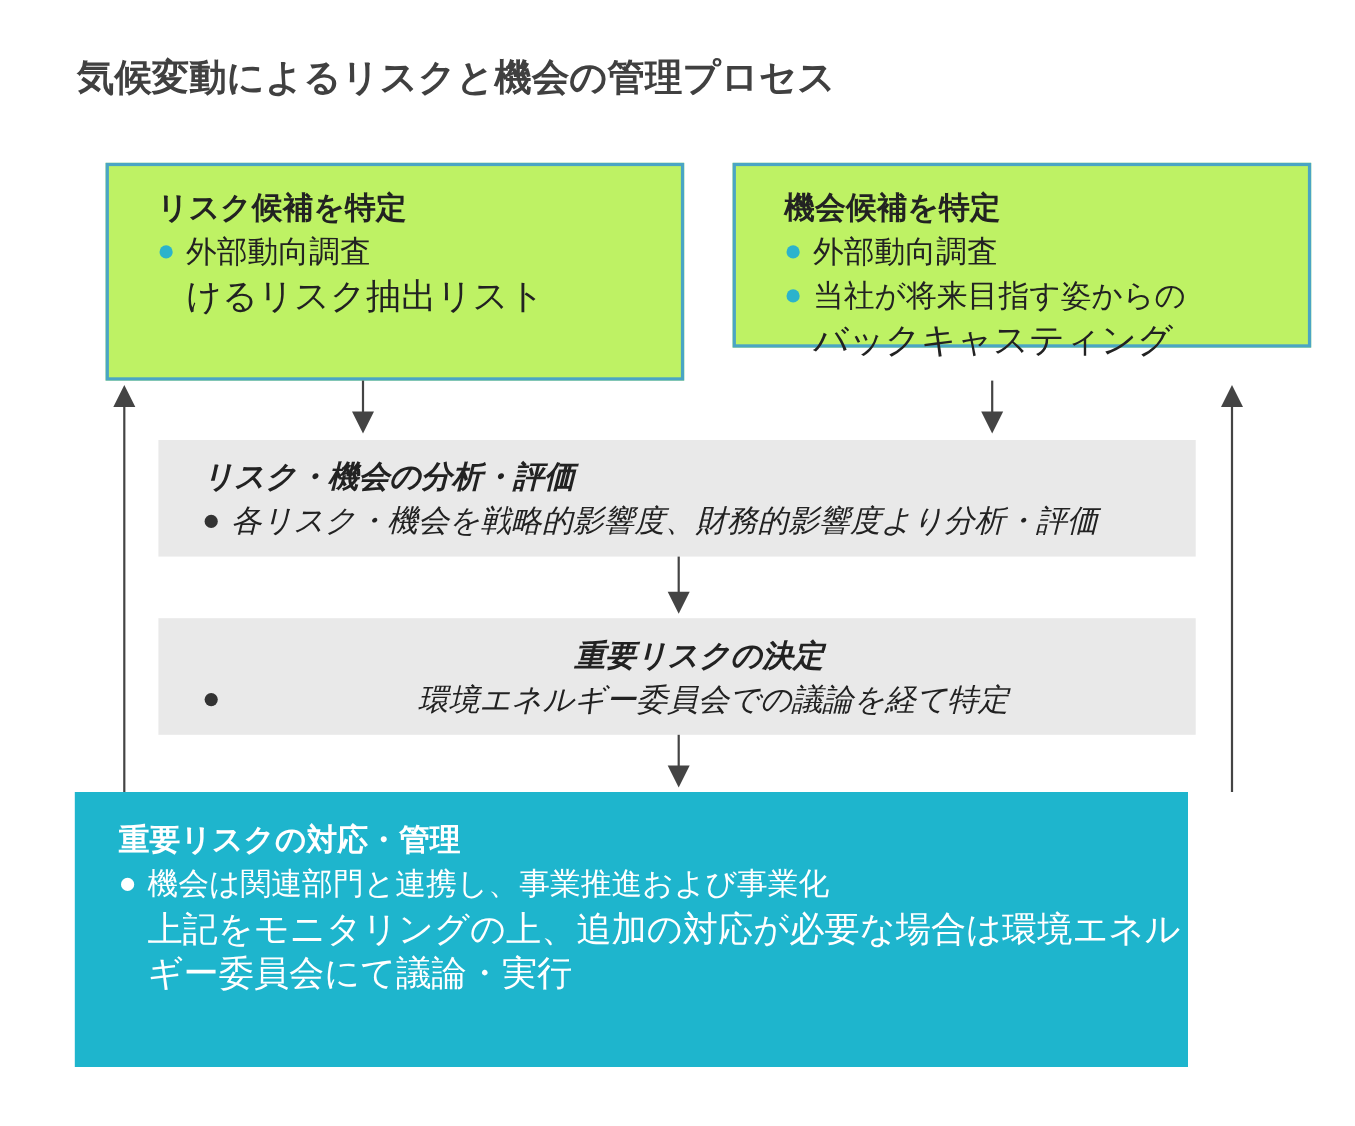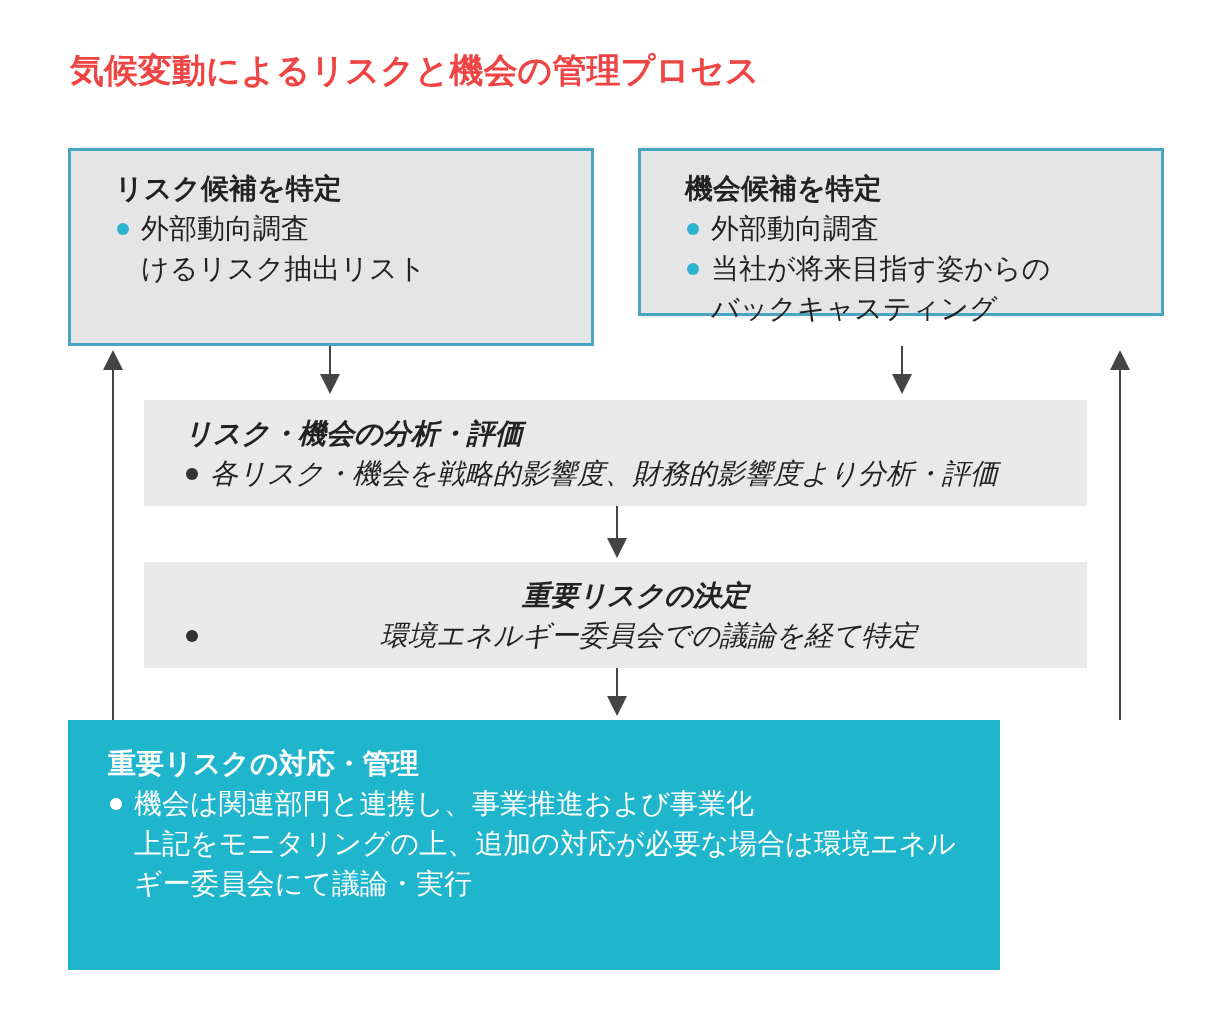--- a/index.html
+++ b/index.html
@@ -1,29 +1,29 @@
 <!DOCTYPE html>
 <html><head>
 <meta charset="utf-8">
 <style>
   html,body{margin:0;padding:0;background:#ffffff;}
   body{width:1232px;height:1024px;position:relative;overflow:hidden;font-family:"DejaVu Sans","Liberation Sans",sans-serif;color:#222;}
-  .title{position:absolute;left:70px;top:48px;font-size:34px;font-weight:bold;color:#ef4444;letter-spacing:0px;}
+  .title{position:absolute;left:70px;top:48px;font-size:34px;font-weight:bold;color:#404040;letter-spacing:0px;}
   .box{position:absolute;box-sizing:border-box;}
-  .outline{border:3px solid #4aa5c4;background:#e5e5e5;}
+  .outline{border:3px solid #4aa5c4;background:#bef264;margin-left:28px;}
   .gray{background:#e9e9e9;}
   .teal{background:#1eb5cd;color:#fff;}
   .heading{font-size:28px;font-weight:bold;line-height:40px;}
   .item{font-size:28px;line-height:40px;position:relative;padding-left:26px;}
   .item .dot{position:absolute;left:2px;top:14px;width:12px;height:12px;border-radius:50%;}
   .outline .dot{background:#2bb3cc;}
   .gray .dot{background:#333;}
   .teal .dot{background:#fff;}
   .gray .heading,.gray .item{font-size:28px;font-style:italic;}
-  .cont{font-size:28px;line-height:40px;padding-left:26px;}
+  .cont{font-size:32px;line-height:40px;padding-left:26px;}
   .arrow{position:absolute;width:0;}
   .arrow .line{position:absolute;left:-1px;width:2px;background:#444;}
   .arrow .head{position:absolute;left:-10px;width:0;height:0;border-left:10px solid transparent;border-right:10px solid transparent;}
   .down .head{border-top:20px solid #444;}
   .up .head{border-bottom:20px solid #444;}
 </style>
 </head>
 <body>
 
 <div class="title">気候変動によるリスクと機会の管理プロセス</div>
@@ -44,21 +44,21 @@
 <div class="box gray" style="left:144px;top:400px;width:943px;height:106px;padding:14px 0 0 40px;">
   <div class="heading">リスク・機会の分析・評価</div>
   <div class="item"><span class="dot"></span><span>各リスク・機会を戦略的影響度、財務的影響度より分析・評価</span></div>
 </div>
 
 <div class="box gray" style="left:144px;top:562px;width:943px;height:106px;padding:14px 0 0 40px;text-align:center;">
   <div class="heading">重要リスクの決定</div>
   <div class="item"><span class="dot"></span><span>環境エネルギー委員会での議論を経て特定</span></div>
 </div>
 
-<div class="box teal" style="left:68px;top:720px;width:932px;height:250px;padding:24px 0 0 40px;">
+<div class="box teal" style="left:68px;top:720px;width:1012px;height:250px;padding:24px 0 0 40px;">
   <div class="heading">重要リスクの対応・管理</div>
   <div class="item"><span class="dot"></span><span>機会は関連部門と連携し、事業推進および事業化</span></div>
   <div class="cont">上記をモニタリングの上、追加の対応が必要な場合は環境エネル</div>
   <div class="cont">ギー委員会にて議論・実行</div>
 </div>
 
 <div class="arrow down" style="left:330px;top:346px;">
   <div class="line" style="top:0;height:30px;"></div>
     <div class="head" style="top:28px;"></div>
 </div>

